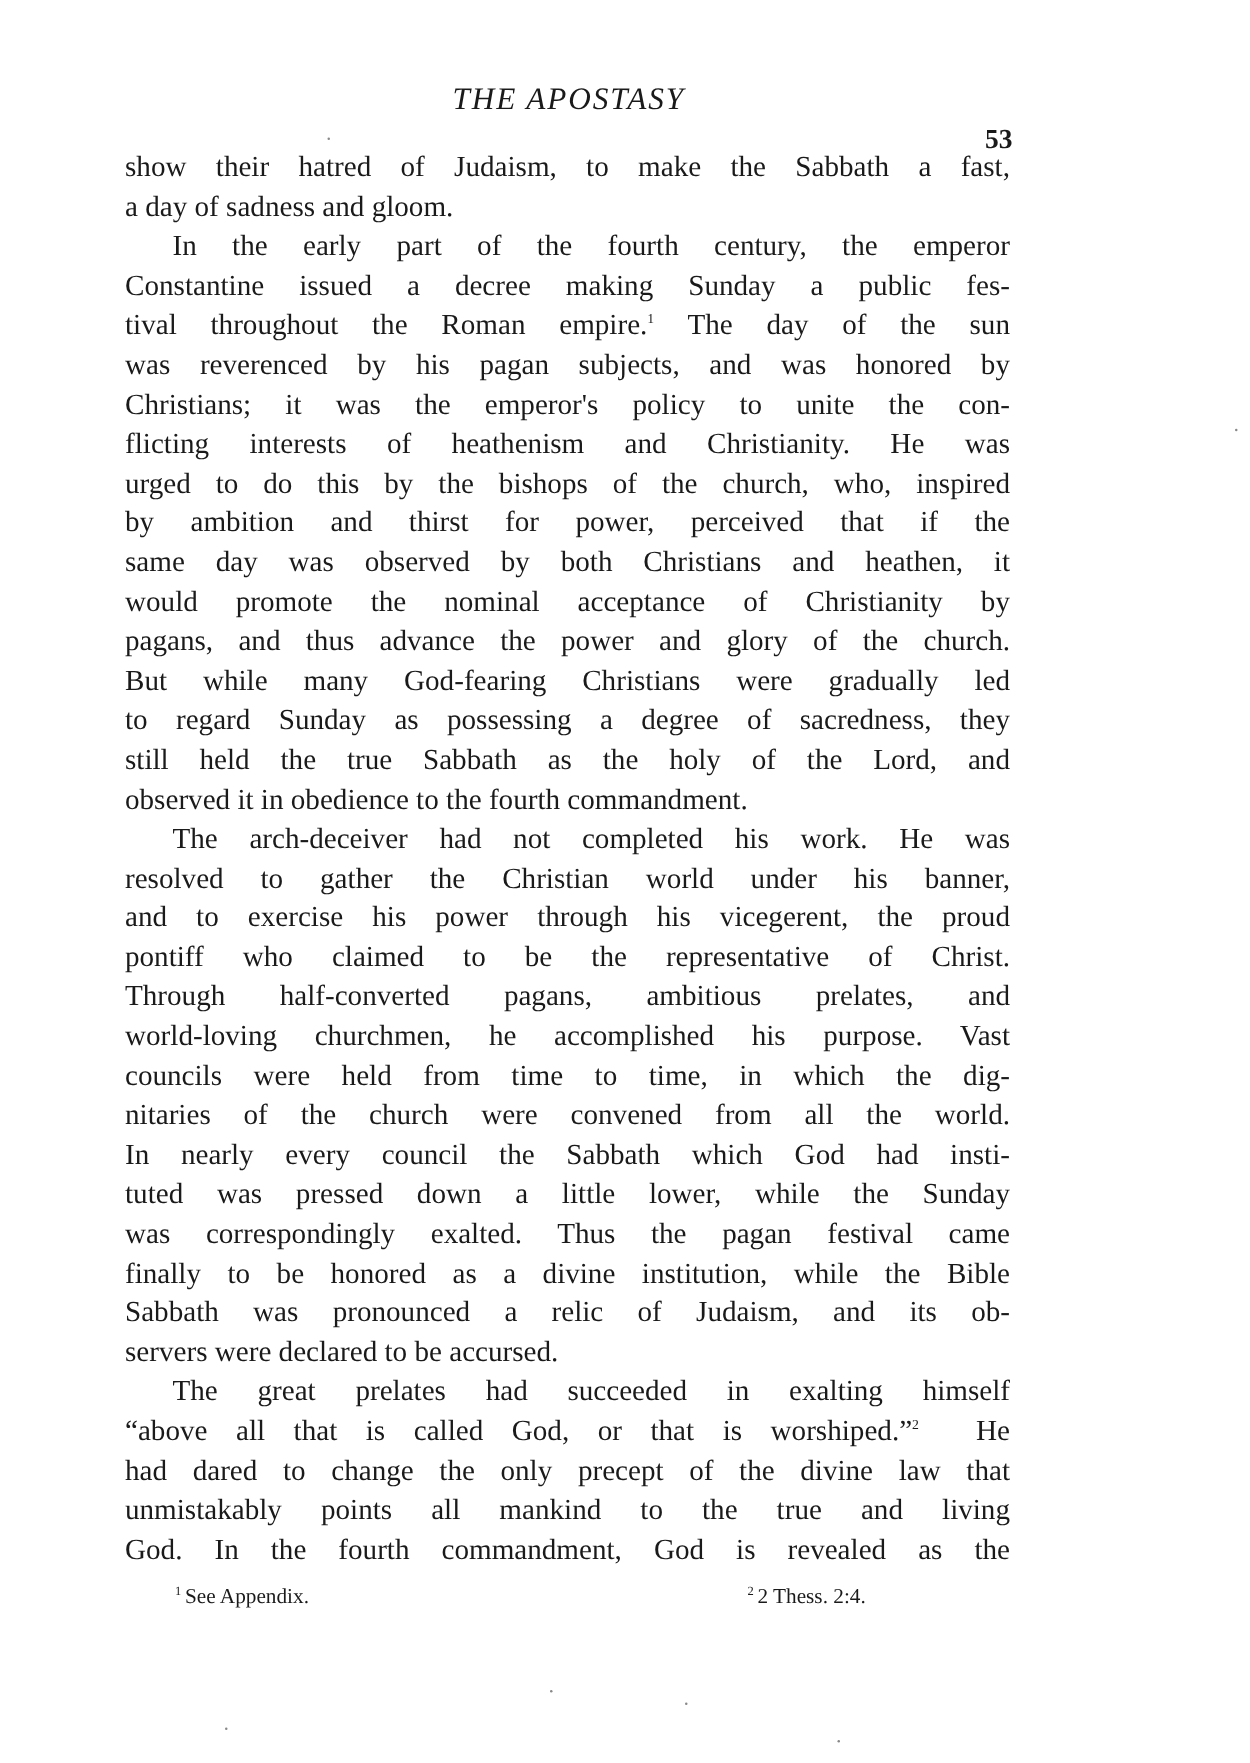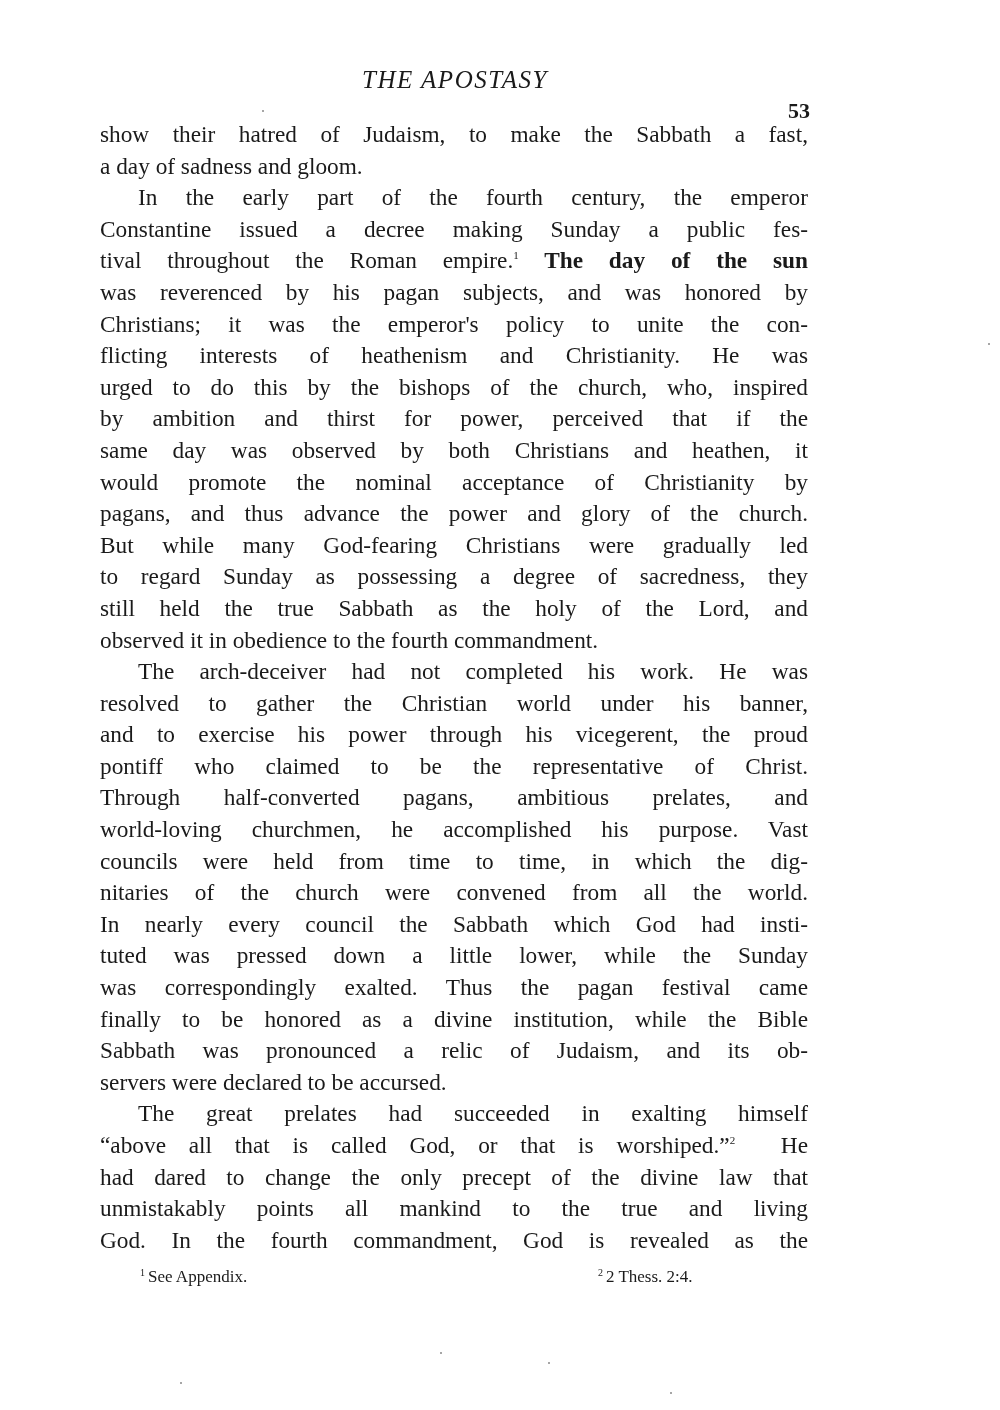--- a/index.html
+++ b/index.html
@@ -24,21 +24,21 @@
 <div class="header">
   <div class="running-title">THE APOSTASY</div>
   <div class="page-number">53</div>
 </div>
 
 <div class="body-text" id="body-text">
     <span class="line"><span>show their hatred of Judaism, to make the Sabbath a fast,</span></span>
     <span class="line last"><span>a day of sadness and gloom.</span></span>
     <span class="line indent"><span>In the early part of the fourth century, the emperor</span></span>
     <span class="line"><span>Constantine issued a decree making Sunday a public fes-</span></span>
-    <span class="line"><span>tival throughout the Roman empire.</span><sup>1</sup><span style="white-space: pre; font-weight: bold;"> The day of the sun</span></span>
+    <span class="line"><span>tival throughout the Roman empire.</span><sup>1</sup><span style="white-space: pre;"> The day of the sun</span></span>
     <span class="line"><span>was reverenced by his pagan subjects, and was honored by</span></span>
     <span class="line"><span>Christians; it was the emperor's policy to unite the con-</span></span>
     <span class="line"><span>flicting interests of heathenism and Christianity.  He was</span></span>
     <span class="line"><span>urged to do this by the bishops of the church, who, inspired</span></span>
     <span class="line"><span>by ambition and thirst for power, perceived that if the</span></span>
     <span class="line"><span>same day was observed by both Christians and heathen, it</span></span>
     <span class="line"><span>would promote the nominal acceptance of Christianity by</span></span>
     <span class="line"><span>pagans, and thus advance the power and glory of the church.</span></span>
     <span class="line"><span>But while many God-fearing Christians were gradually led</span></span>
     <span class="line"><span>to regard Sunday as possessing a degree of sacredness, they</span></span>

